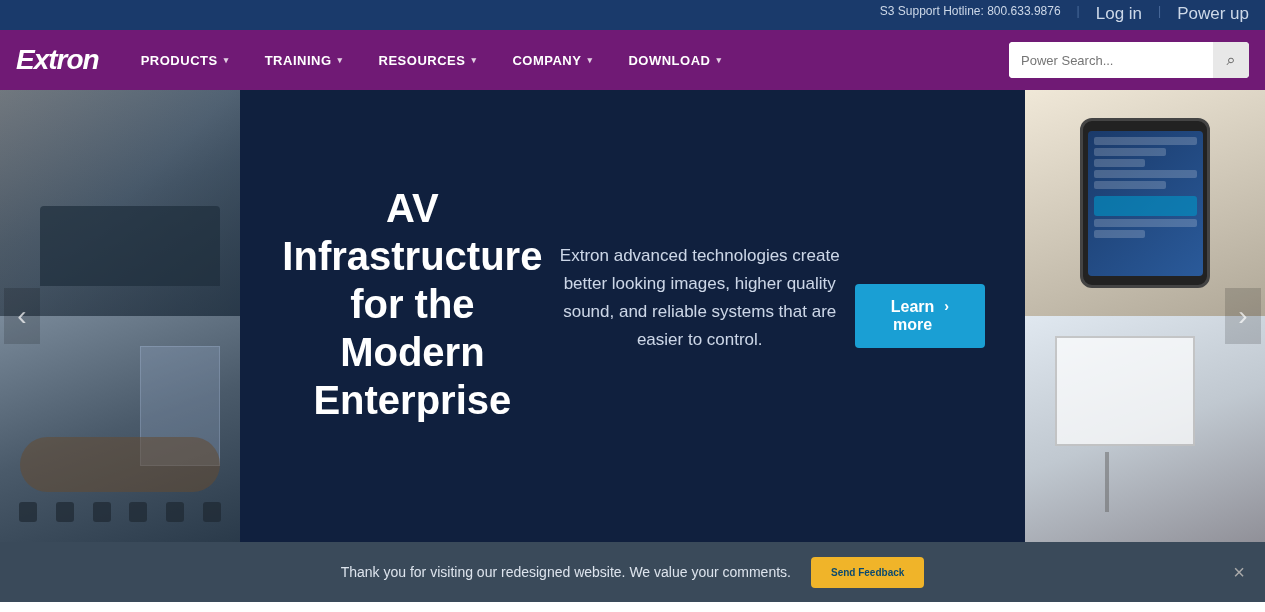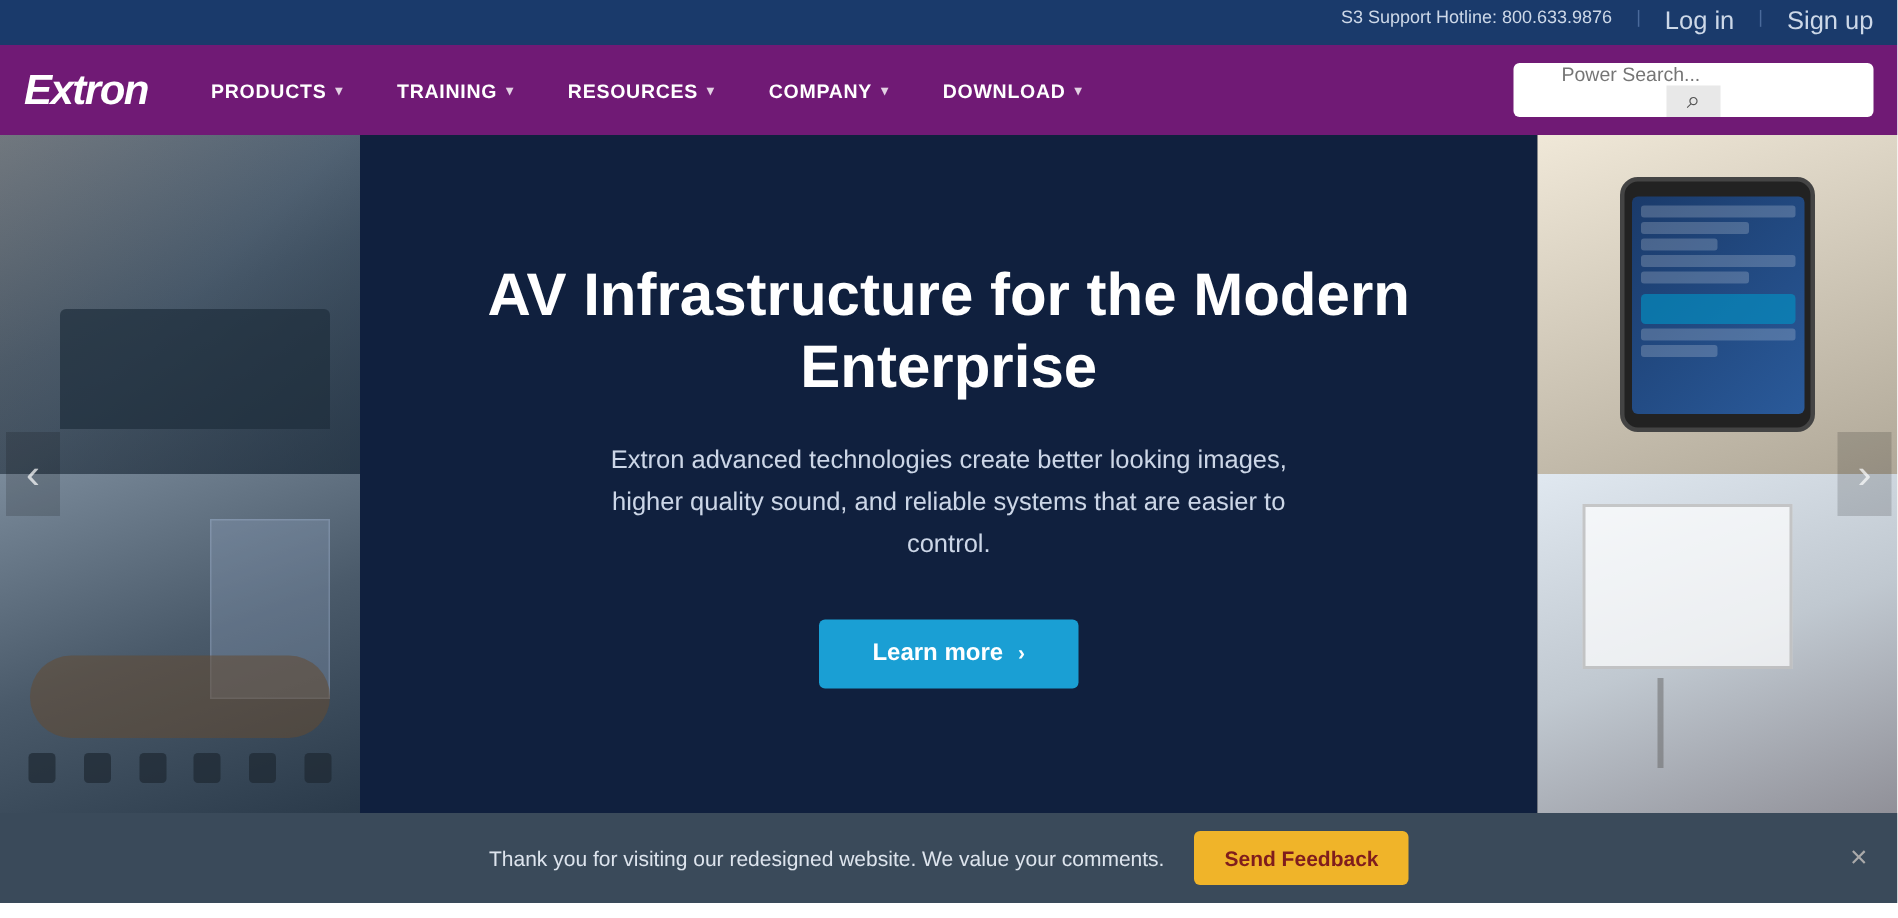--- a/index.html
+++ b/index.html
@@ -69,21 +69,20 @@
     }
     .search-box {
       margin-left: auto;
       display: flex;
       align-items: center;
       background: white;
       border-radius: 4px;
       overflow: hidden;
       height: 36px;
       width: 240px;
-      flex-direction: column;
     }
     .search-input {
       border: none;
       outline: none;
       padding: 0 12px;
       font-size: 13px;
       flex: 1;
       height: 100%;
       color: #333;
     }
@@ -290,21 +289,21 @@
     }
 
     
     .hero-content {
       position: absolute;
       left: 240px;
       right: 240px;
       top: 0;
       bottom: 0;
       display: flex;
-      flex-direction: column;
+      flex-direction: row;
       align-items: center;
       justify-content: center;
       z-index: 10;
       text-align: center;
       padding: 40px;
       background: rgba(15,30,60,0.82);
     }
 
     .hero-title {
       color: white;
@@ -367,24 +366,24 @@
       padding: 0 38px;
       gap: 20px;
       position: relative;
     }
     .notification-text {
       color: #dde4ed;
       font-size: 14px;
     }
     .feedback-btn {
       background: #f0b429;
-      color: #7f1d1d;
+      color: #0c4a6e;
       border: none;
       padding: 10px 20px;
-      font-size: 14px;
+      font-size: 10px;
       font-weight: 600;
       border-radius: 4px;
       cursor: pointer;
       white-space: nowrap;
     }
     .close-notification {
       position: absolute;
       right: 20px;
       top: 50%;
       transform: translateY(-50%);
@@ -397,21 +396,21 @@
     }
   </style>
 </head>
 <body>
 
 <div class="utility-bar">
   <span>S3 Support Hotline: 800.633.9876</span>
   <span class="separator">|</span>
   <a href="#">Log in</a>
   <span class="separator">|</span>
-  <a href="#">Sign up</a>
+  <a href="#">Power up</a>
 </div>
 
 <nav class="main-nav">
   <a href="#" class="logo">Extron</a>
   <div class="nav-items">
     <a href="#" class="nav-item">
       <span>PRODUCTS</span>
       <span class="arrow">▾</span>
     </a>
     <a href="#" class="nav-item">

